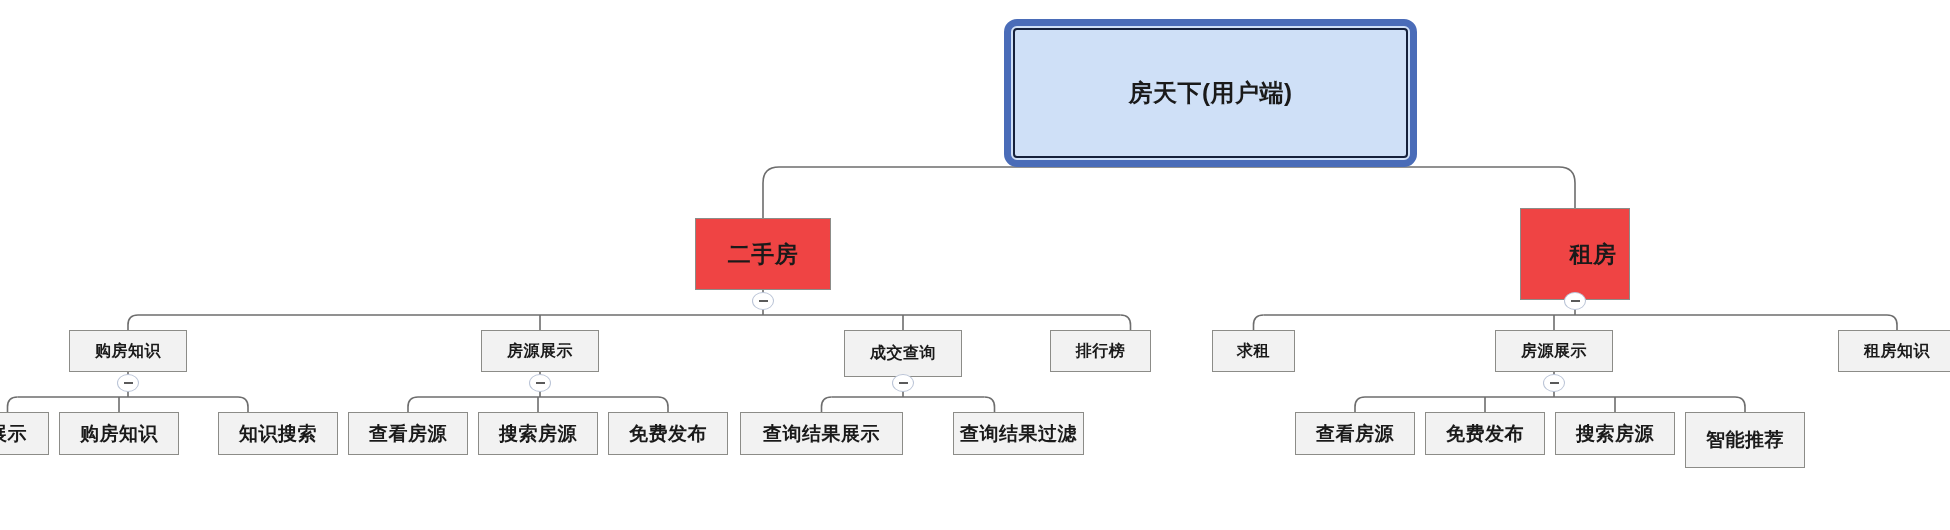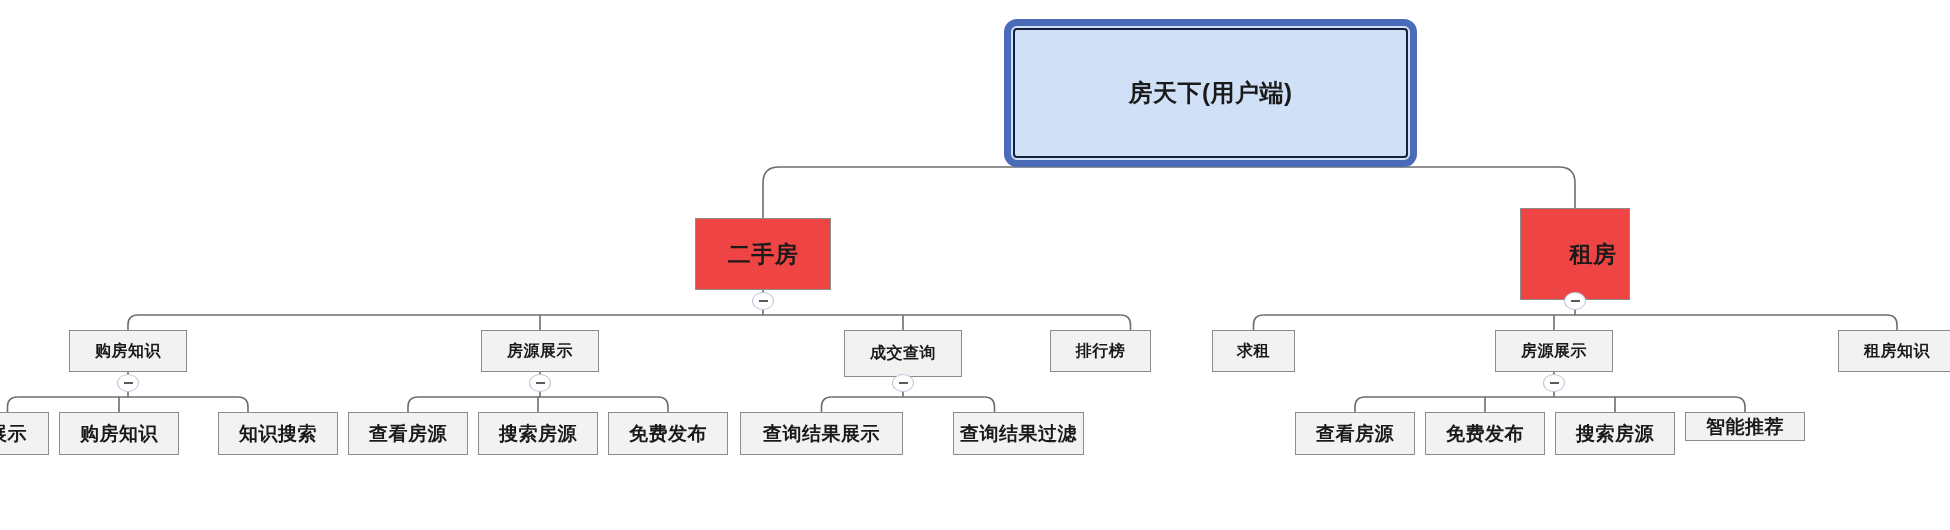--- a/index.html
+++ b/index.html
@@ -182,16 +182,16 @@
     </div>
     <div class="node leaf" style="left: 1295px; top: 412px; width: 120px; height: 43px;">
       <span>查看房源</span>
     </div>
     <div class="node leaf" style="left: 1425px; top: 412px; width: 120px; height: 43px;">
       <span>免费发布</span>
     </div>
     <div class="node leaf" style="left: 1555px; top: 412px; width: 120px; height: 43px;">
       <span>搜索房源</span>
     </div>
-    <div class="node leaf" style="left: 1685px; top: 412px; width: 120px; height: 29px;">
+    <div class="node leaf" style="left: 1685px; top: 412px; width: 120px; height: 56px;">
       <span>智能推荐</span>
     </div>
   </div>
 
 </body></html>

